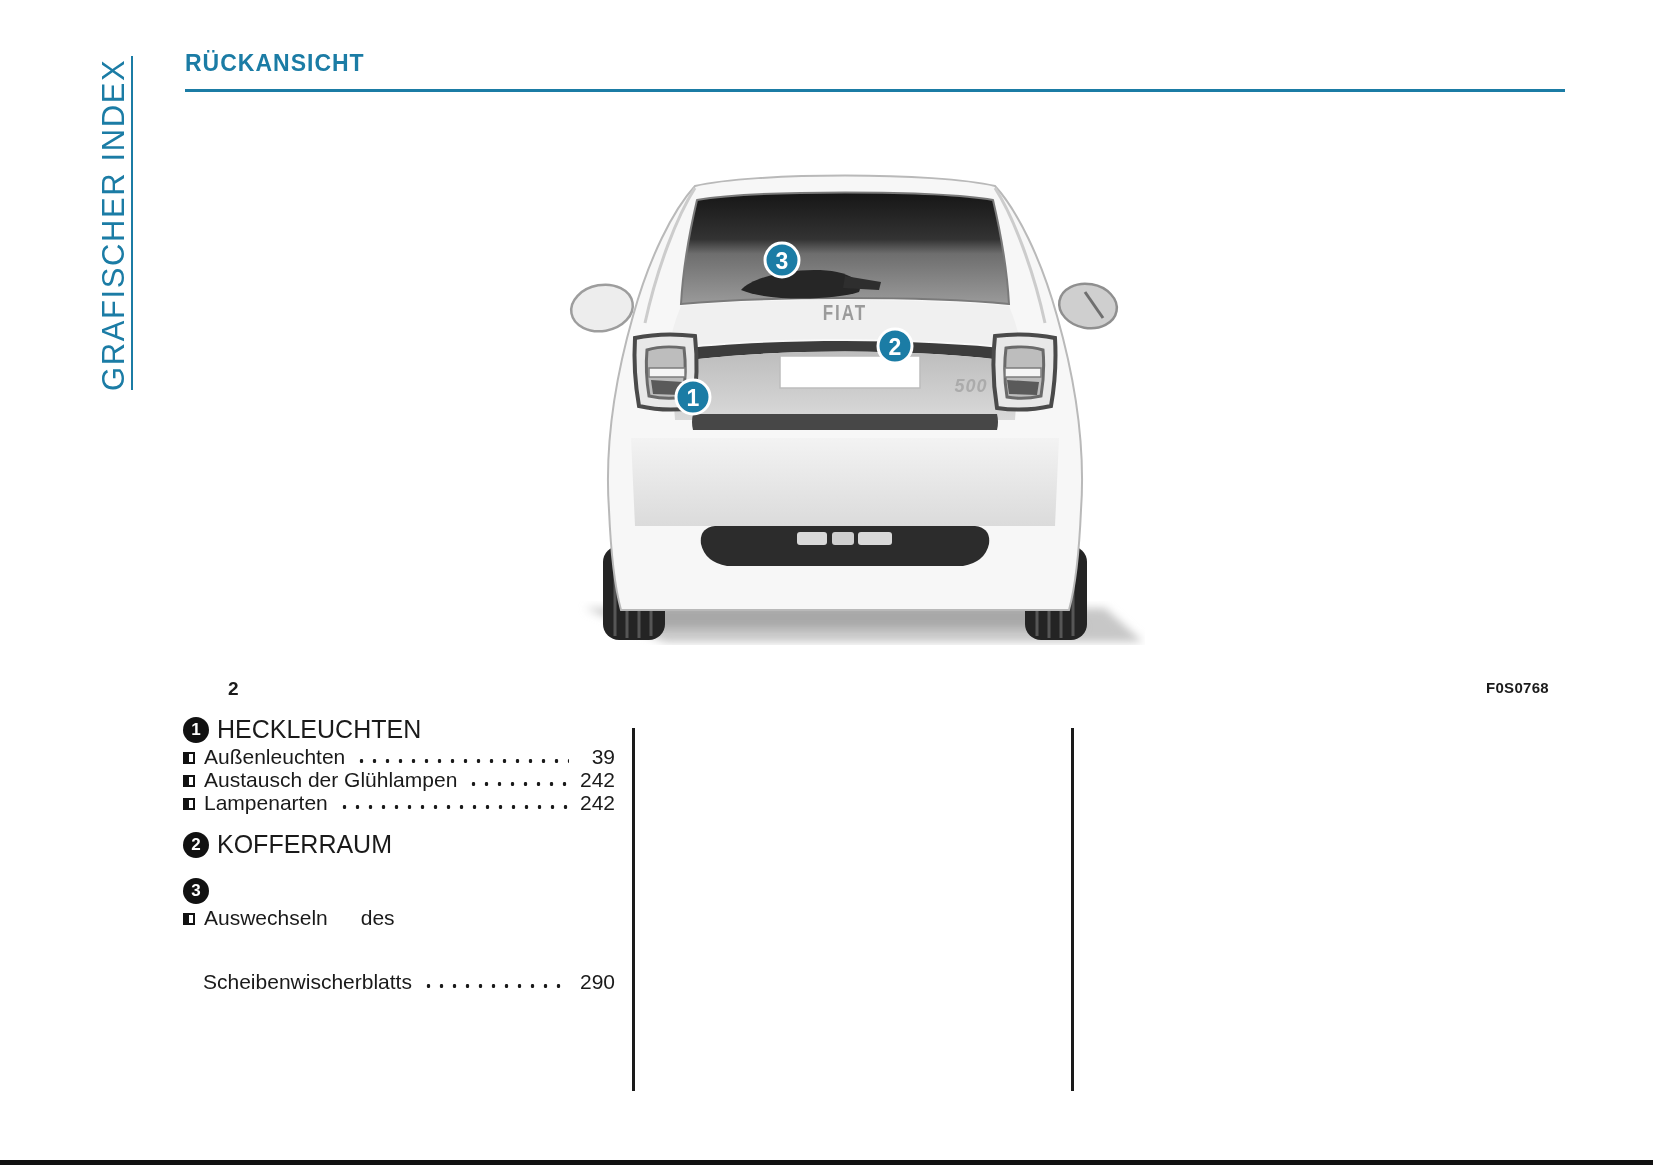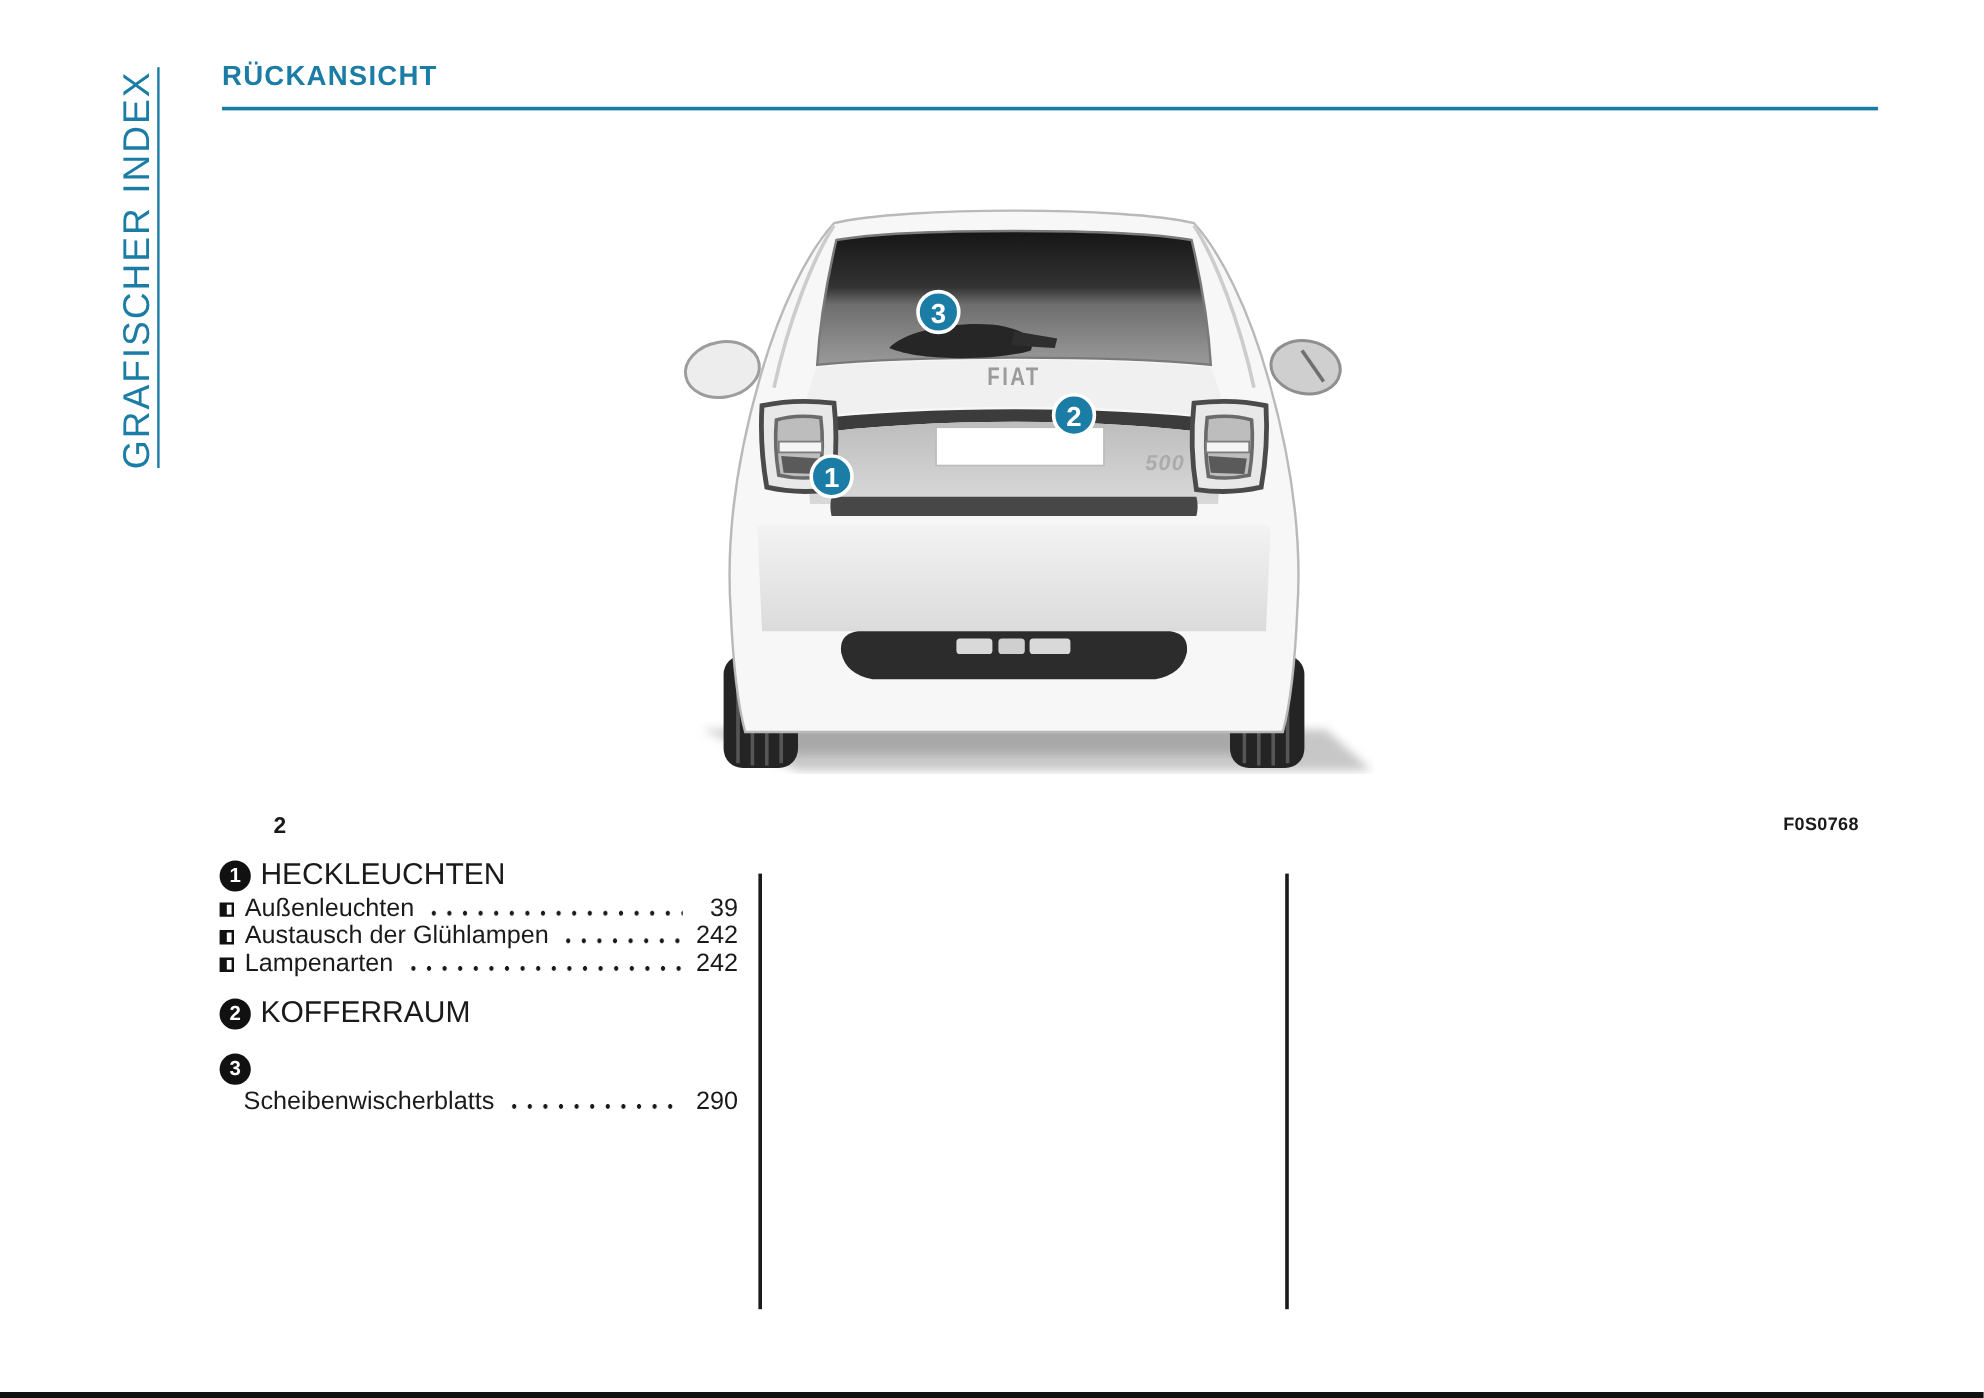--- a/index.html
+++ b/index.html
@@ -35,21 +35,21 @@
                width:26px; height:26px; border-radius:50%; background:#111;
                color:#fff; font-size:17px; font-weight:bold; margin-right:8px; flex:0 0 auto; }
   .entry { display:flex; align-items:flex-start; height:23px; font-size:21px; line-height:23px; }
   .entry .sq { width:12px; height:12px; border:2px solid #111; border-left-width:6px;
                margin-right:9px; flex:0 0 auto; align-self:center; margin-top:2px; }
   .leader { flex:1 1 auto; height:4px; align-self:flex-end; margin:0 8px 5px 10px;
             background-image:radial-gradient(circle, #1a1a1a 1.7px, transparent 2.1px);
             background-size:13px 4px; background-repeat:repeat-x; background-position:left bottom; }
   .pagenum { flex:0 0 auto; min-width:38px; text-align:right; }
   .gap-des { margin-left:33px; }
-  .cont-line { padding-left:20px; }
+  .cont-line { padding-left:20px;margin-top:41px; }
 
   
   #page-number { left:81px; top:1172px; font-size:22px; font-weight:bold; letter-spacing:2px;margin-left:22px; }
   #bottom-bar { left:0; bottom:0; width:1653px; height:5px; background:#111; }
 </style>
 </head>
 <body>
 
 <div class="abs" id="sidebar-label">GRAFISCHER INDEX</div>
 <div class="abs" id="sidebar-rule"></div>
@@ -213,20 +213,25 @@
     <div class="section-heading">
       <span class="num-badge">2</span>
       <span>KOFFERRAUM</span>
     </div>
   </div>
 
   <div class="section">
     <div class="section-heading">
       <span class="num-badge">3</span>
     </div>
+    <div class="entry">
+      <span class="sq"></span>
+      <span>Auswechseln</span>
+      <span class="gap-des">des</span>
+    </div>
     <div class="entry cont-line">
       <span>Scheibenwischerblatts</span>
       <span class="leader"></span>
       <span class="pagenum">290</span>
     </div>
   </div>
 
 </div>
 
 <div class="abs" id="page-number">10</div>

